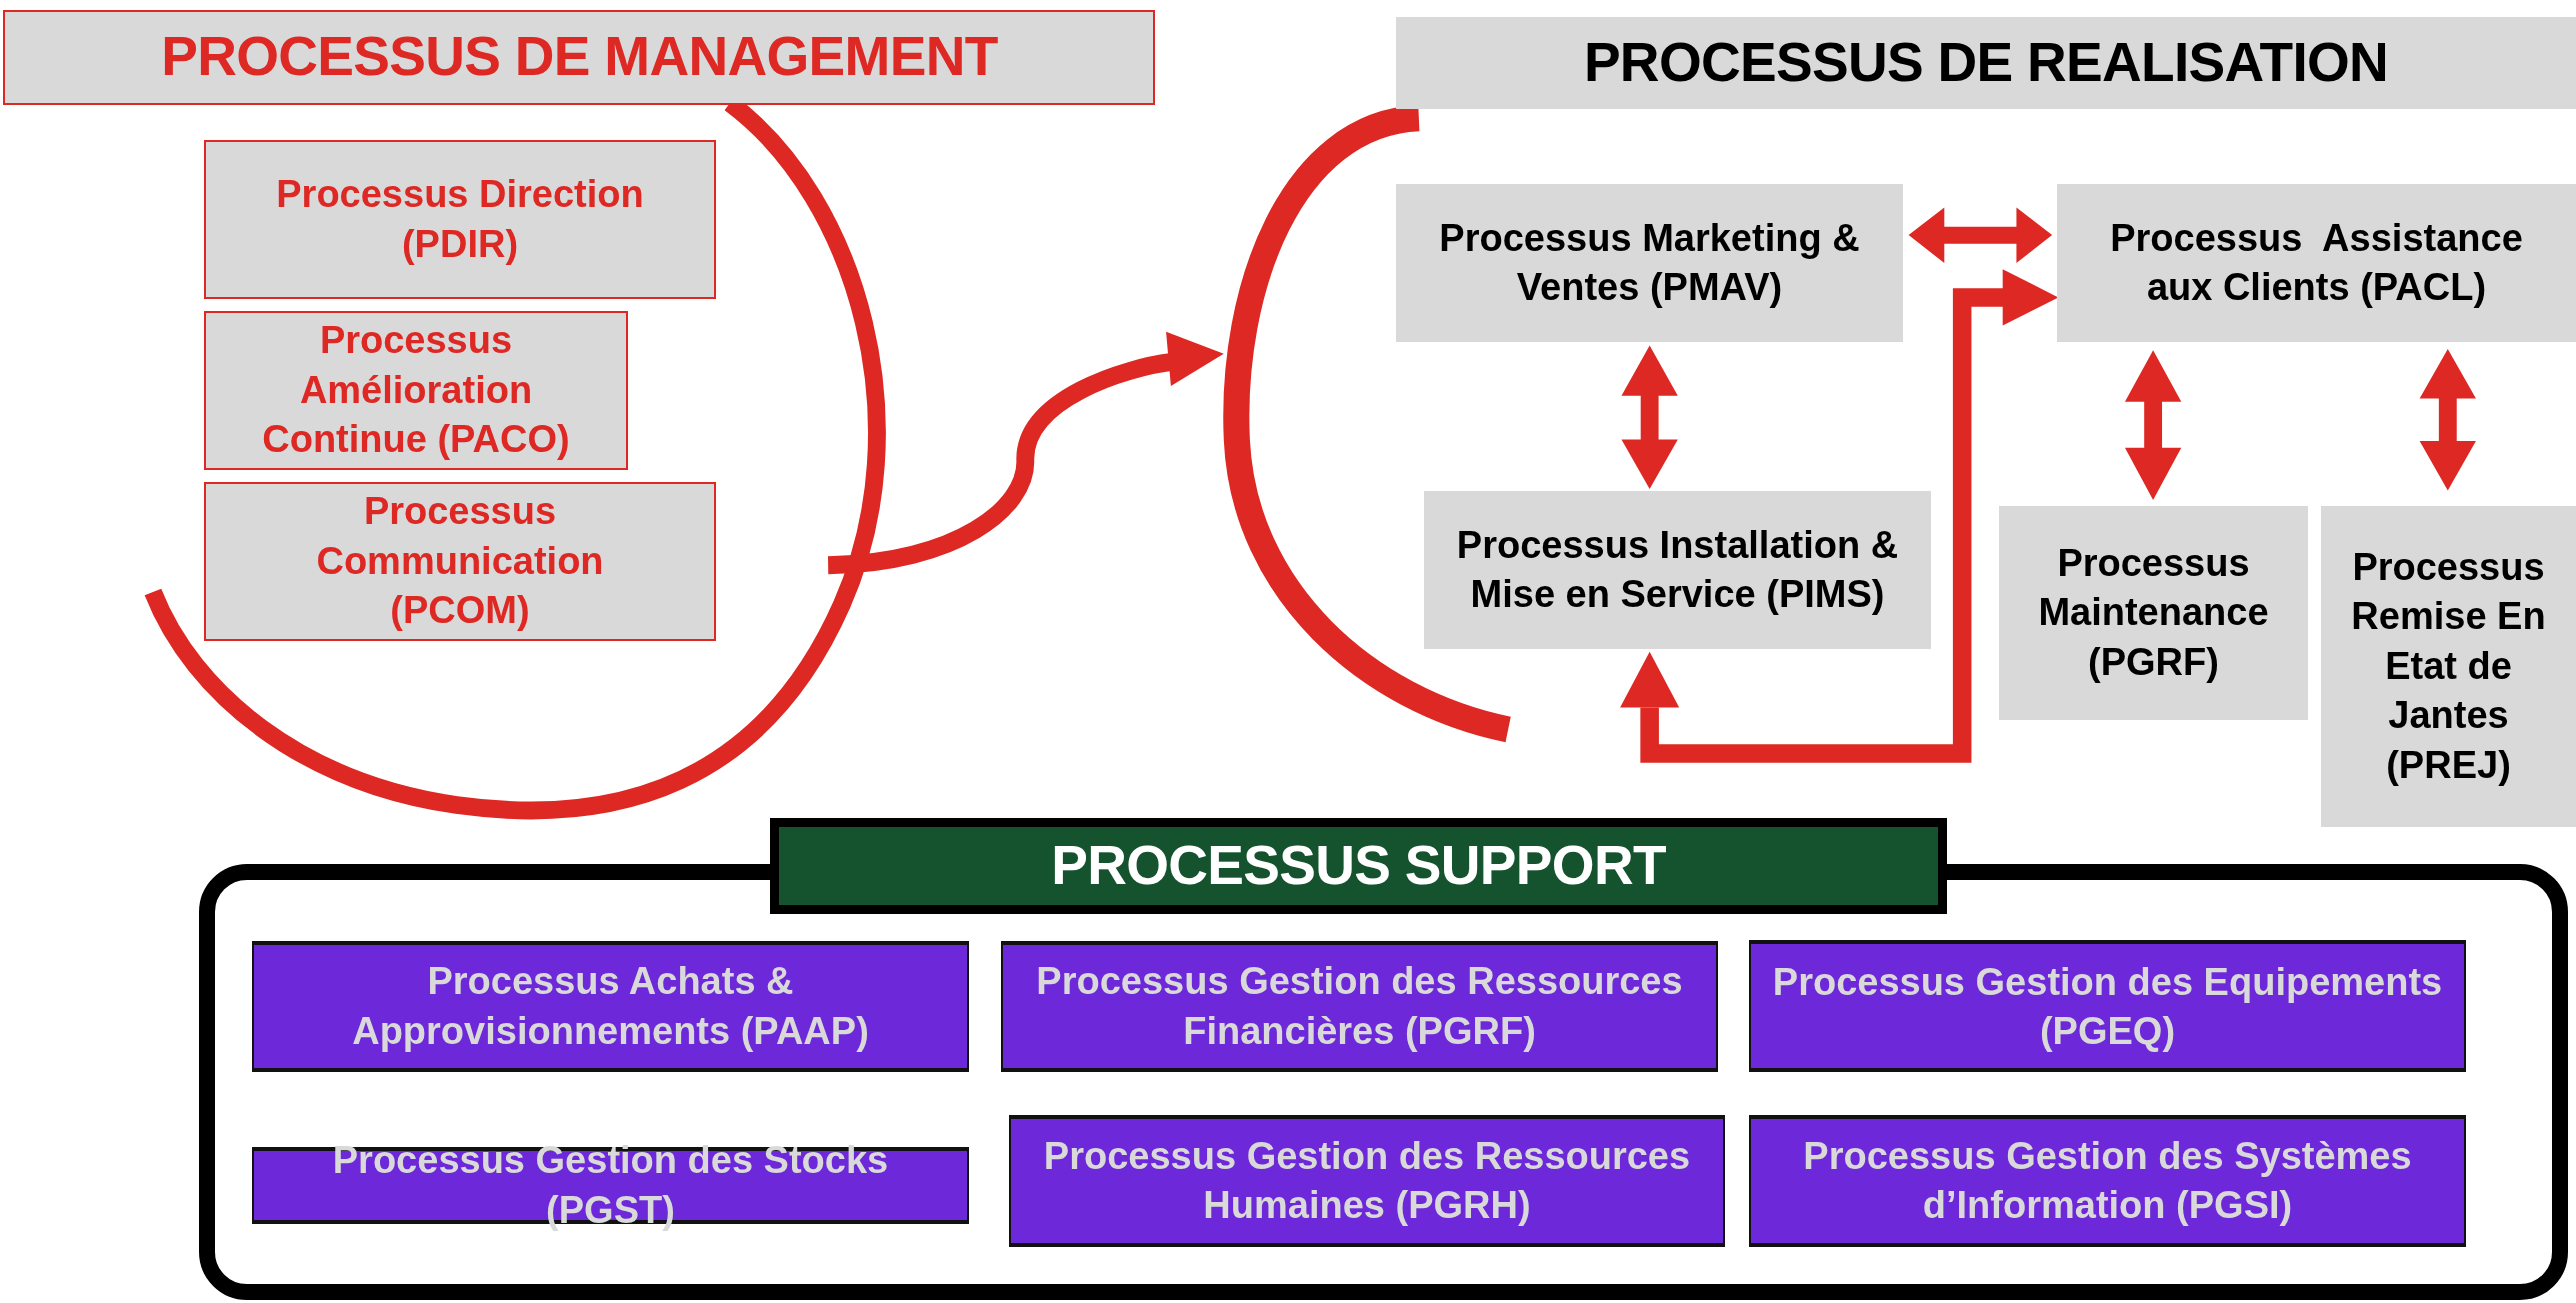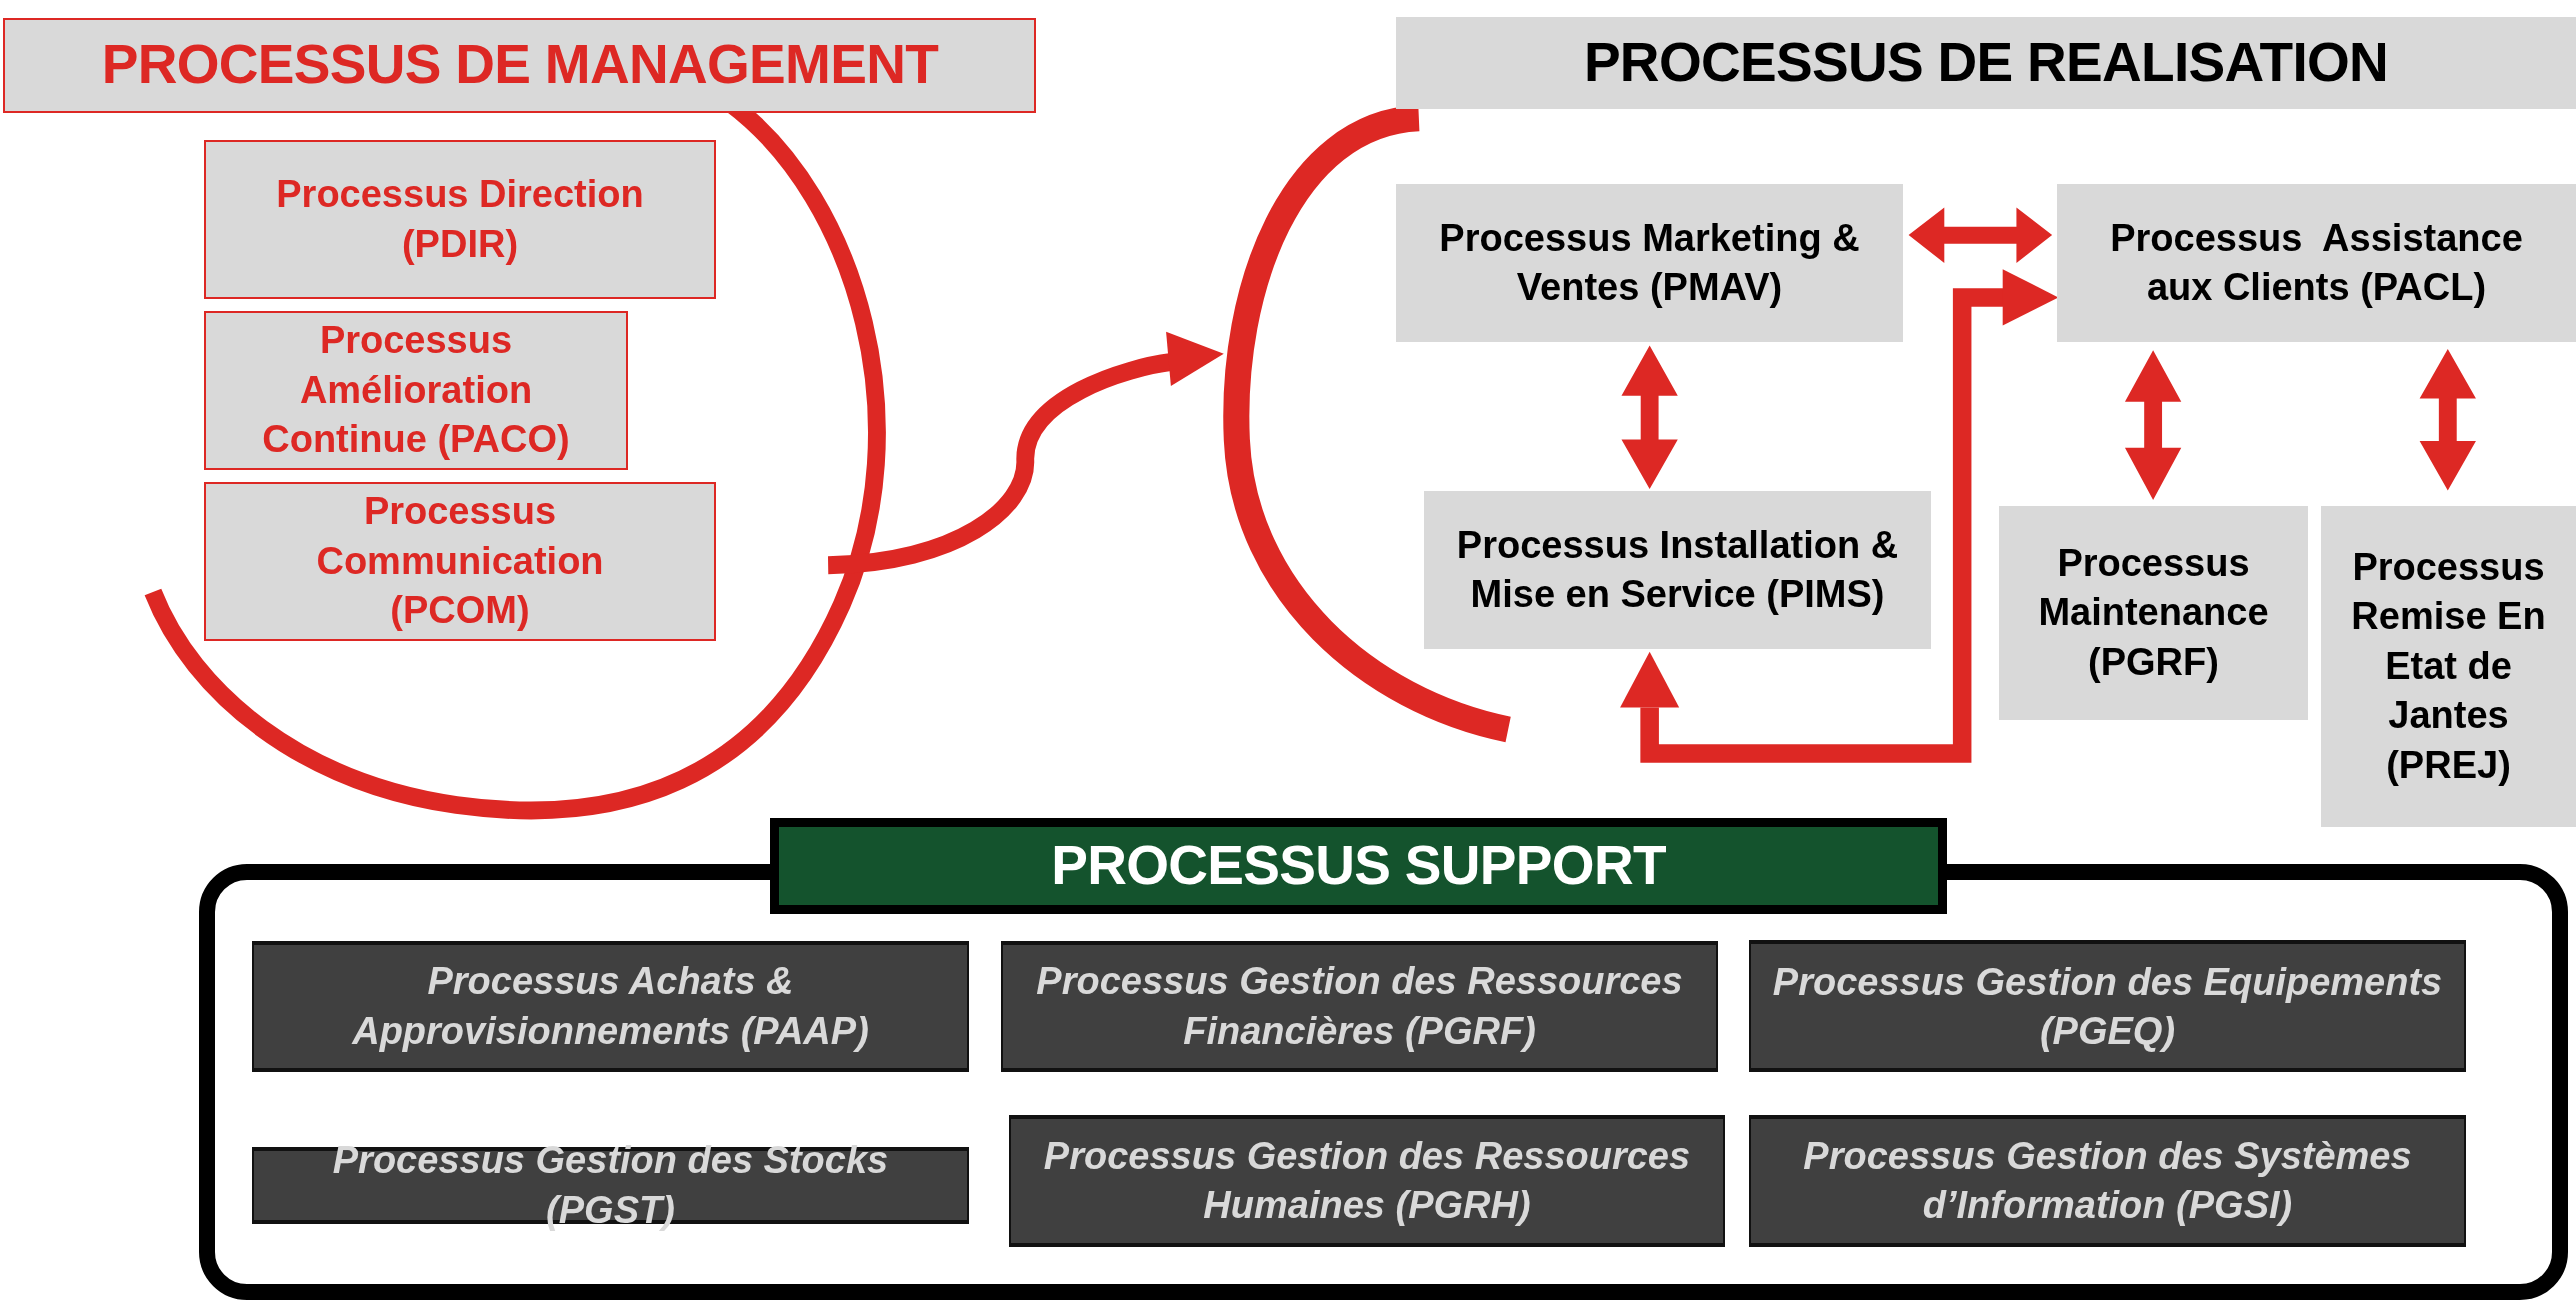--- a/index.html
+++ b/index.html
@@ -2,21 +2,21 @@
 <html style="font-size:11px"><head>
 <meta charset="utf-8">
 <style>
   html, body { margin:0; padding:0; background:#ffffff; }
   body { width:2576px; height:1303px; position:relative; overflow:hidden; font-family:"Liberation Sans", sans-serif; }
   .box { display:flex; align-items:center; justify-content:center; text-align:center; font-weight:bold; line-height:1.3; box-sizing:border-box; position:absolute; }
   .gray { background:#d9d9d9; }
   .red-border { border:2.7px solid #dd2824; }
   .mgmt-text { color:#dd2824; font-size:38px; }
   .real-text { color:#000000; font-size:38px; }
-  .sup-box { background:#404040; border:2.7px solid #111; border-top-width:4.1px; border-bottom-width:4.1px; color:#d9d9d9; font-size:38px;font-style:italic; }
+  .sup-box { background:#6d28d9; border:2.7px solid #111; border-top-width:4.1px; border-bottom-width:4.1px; color:#d9d9d9; font-size:38px; }
   .hdr { font-size:55px; letter-spacing:-0.7px; }
   svg.overlay { position:absolute; left:0; top:0; pointer-events:none; }
   .frame { position:absolute; left:199px; top:864px; width:2369px; height:436px; border:16.5px solid #000; border-radius:48px; box-sizing:border-box; background:#fff; }
 </style>
 </head>
 <body>
 
 <div class="frame"></div>
 
 <svg class="overlay" width="2576" height="1303" viewBox="0 0 3749 1897">
@@ -34,21 +34,21 @@
 
   <polygon points="3134,510 3175,585 3147,585 3147,652 3175,652 3134,728 3093,652 3121,652 3121,585 3093,585" fill="#dd2824"></polygon>
 
   <polygon points="3563,508 3604,580 3576,580 3576,642 3604,642 3563,714 3522,642 3550,642 3550,580 3522,580" fill="#dd2824"></polygon>
 
   <polyline points="2401,1030 2401,1097 2856,1097 2856,433 2920,433" fill="none" stroke="#dd2824" stroke-width="27"></polyline>
   <polygon points="2401,949 2444,1030 2358,1030" fill="#dd2824"></polygon>
   <polygon points="2996,433 2915,392 2915,474" fill="#dd2824"></polygon>
 </svg>
 
-<div class="box gray red-border mgmt-text hdr" style="left:3.4px;top:9.6px;width:1033px;height:95px;margin-top:8px;">
+<div class="box gray red-border mgmt-text hdr" style="left:3.4px;top:9.6px;width:1152px;height:95px;">
   <span>PROCESSUS DE MANAGEMENT</span>
 </div>
 <div class="box gray red-border mgmt-text" style="left:204px;top:140px;width:512px;height:159px;padding:0 27.5px;">
   <span>Processus Direction (PDIR)</span>
 </div>
 <div class="box gray red-border mgmt-text" style="left:204px;top:311px;width:424px;height:159px;padding:0 43px;">
   <span>Processus Amélioration Continue (PACO)</span>
 </div>
 <div class="box gray red-border mgmt-text" style="left:204px;top:482px;width:512px;height:159px;padding:0 41px;">
   <span>Processus Communication (PCOM)</span>

